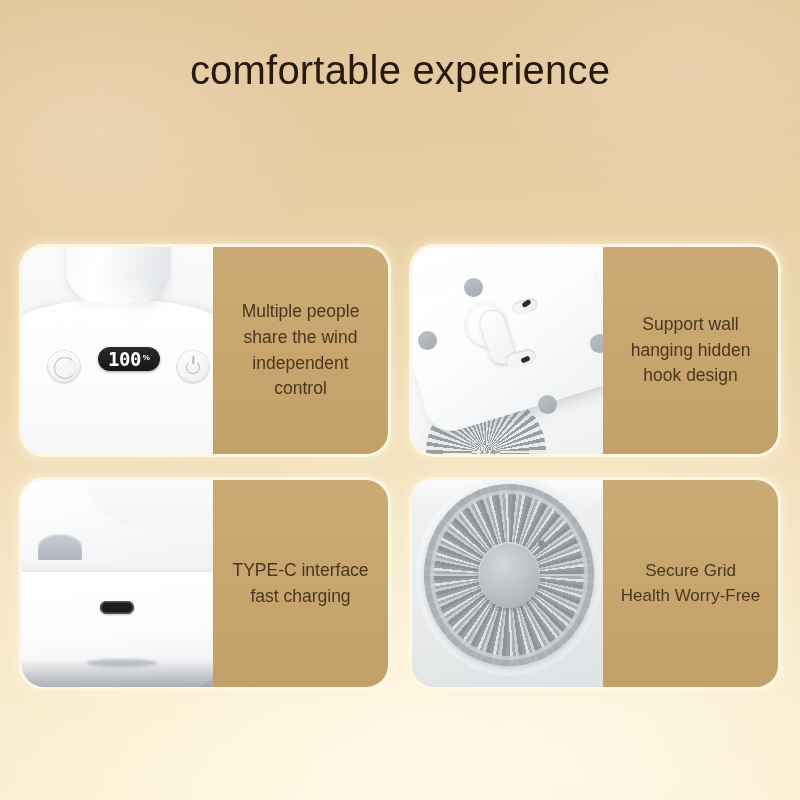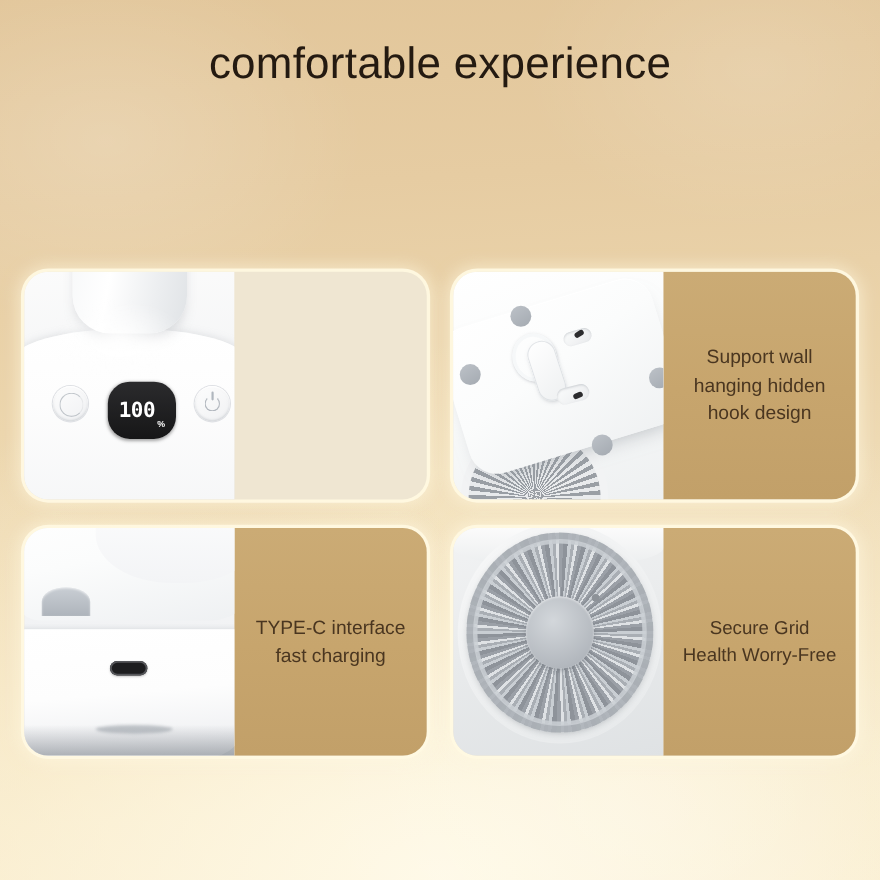--- a/index.html
+++ b/index.html
@@ -30,21 +30,21 @@
   
   .head { position:absolute; left:0; right:0; top:34px; text-align:center; z-index:3; }
   .title-l1, .title-l2 {
     color:#241a11;
     font-weight:400;
     letter-spacing:0.2px;
     line-height:1.17;
     white-space:nowrap;
   }
   .title-l1 { font-size:40px; }
-  .title-l2 { font-size:40px; margin-top:1px; }
+  .title-l2 { font-size:40px; margin-top:13px; }
 
   .sub { margin-top:22px; }
   .sub-l1, .sub-l2 {
     color:#3a2d1f;
     font-size:20.5px;
     line-height:1.42;
     white-space:nowrap;
   }
 
   
@@ -131,21 +131,21 @@
     width:14px; height:14px; border-radius:50%;
     border:1.5px solid rgba(172,178,186,0.9);
     border-top-color:transparent;
   }
   .ph1 .pow-glyph::after {
     content:""; position:absolute; left:50%; top:-5px; transform:translateX(-50%);
     width:1.5px; height:8px; background:rgba(172,178,186,0.95); border-radius:1px;
   }
   .ph1 .lcd {
     position:absolute; left:76px; top:100px;
-    width:62px; height:52px; border-radius:20px;
+    width:62px; height:24px; border-radius:20px;
     background:linear-gradient(180deg,#2b2b2d,#161617);
     display:flex; align-items:center; justify-content:center;
     box-shadow:0 1px 3px rgba(0,0,0,0.35);
   }
   .ph1 .lcd-val {
     color:#ffffff; font-family:"DejaVu Sans Mono", monospace;
     font-size:19px; font-weight:700; letter-spacing:-0.5px;
   }
   .ph1 .lcd-unit {
     color:#ffffff; font-size:8px; font-weight:700;
@@ -301,20 +301,26 @@
         <div class="stem"></div>
         <div class="glow"></div>
         <div class="btn btn-fan"></div>
         <div class="lcd">
           <span class="lcd-val">100</span>
           <span class="lcd-unit">%</span>
         </div>
         <div class="btn btn-pow">
           <span class="pow-glyph"></span>
         </div>
+      </div>
+      <div class="panel">
+        <div class="panel-text">Multiple people
+share the wind
+independent
+control</div>
       </div>
     </div>
 
     <div class="card c3">
       <div class="photo ph3">
         <div class="fanpeek"></div>
         <div class="backbody"></div>
         <div class="pad p1"></div>
         <div class="pad p2"></div>
         <div class="pad p3"></div>

